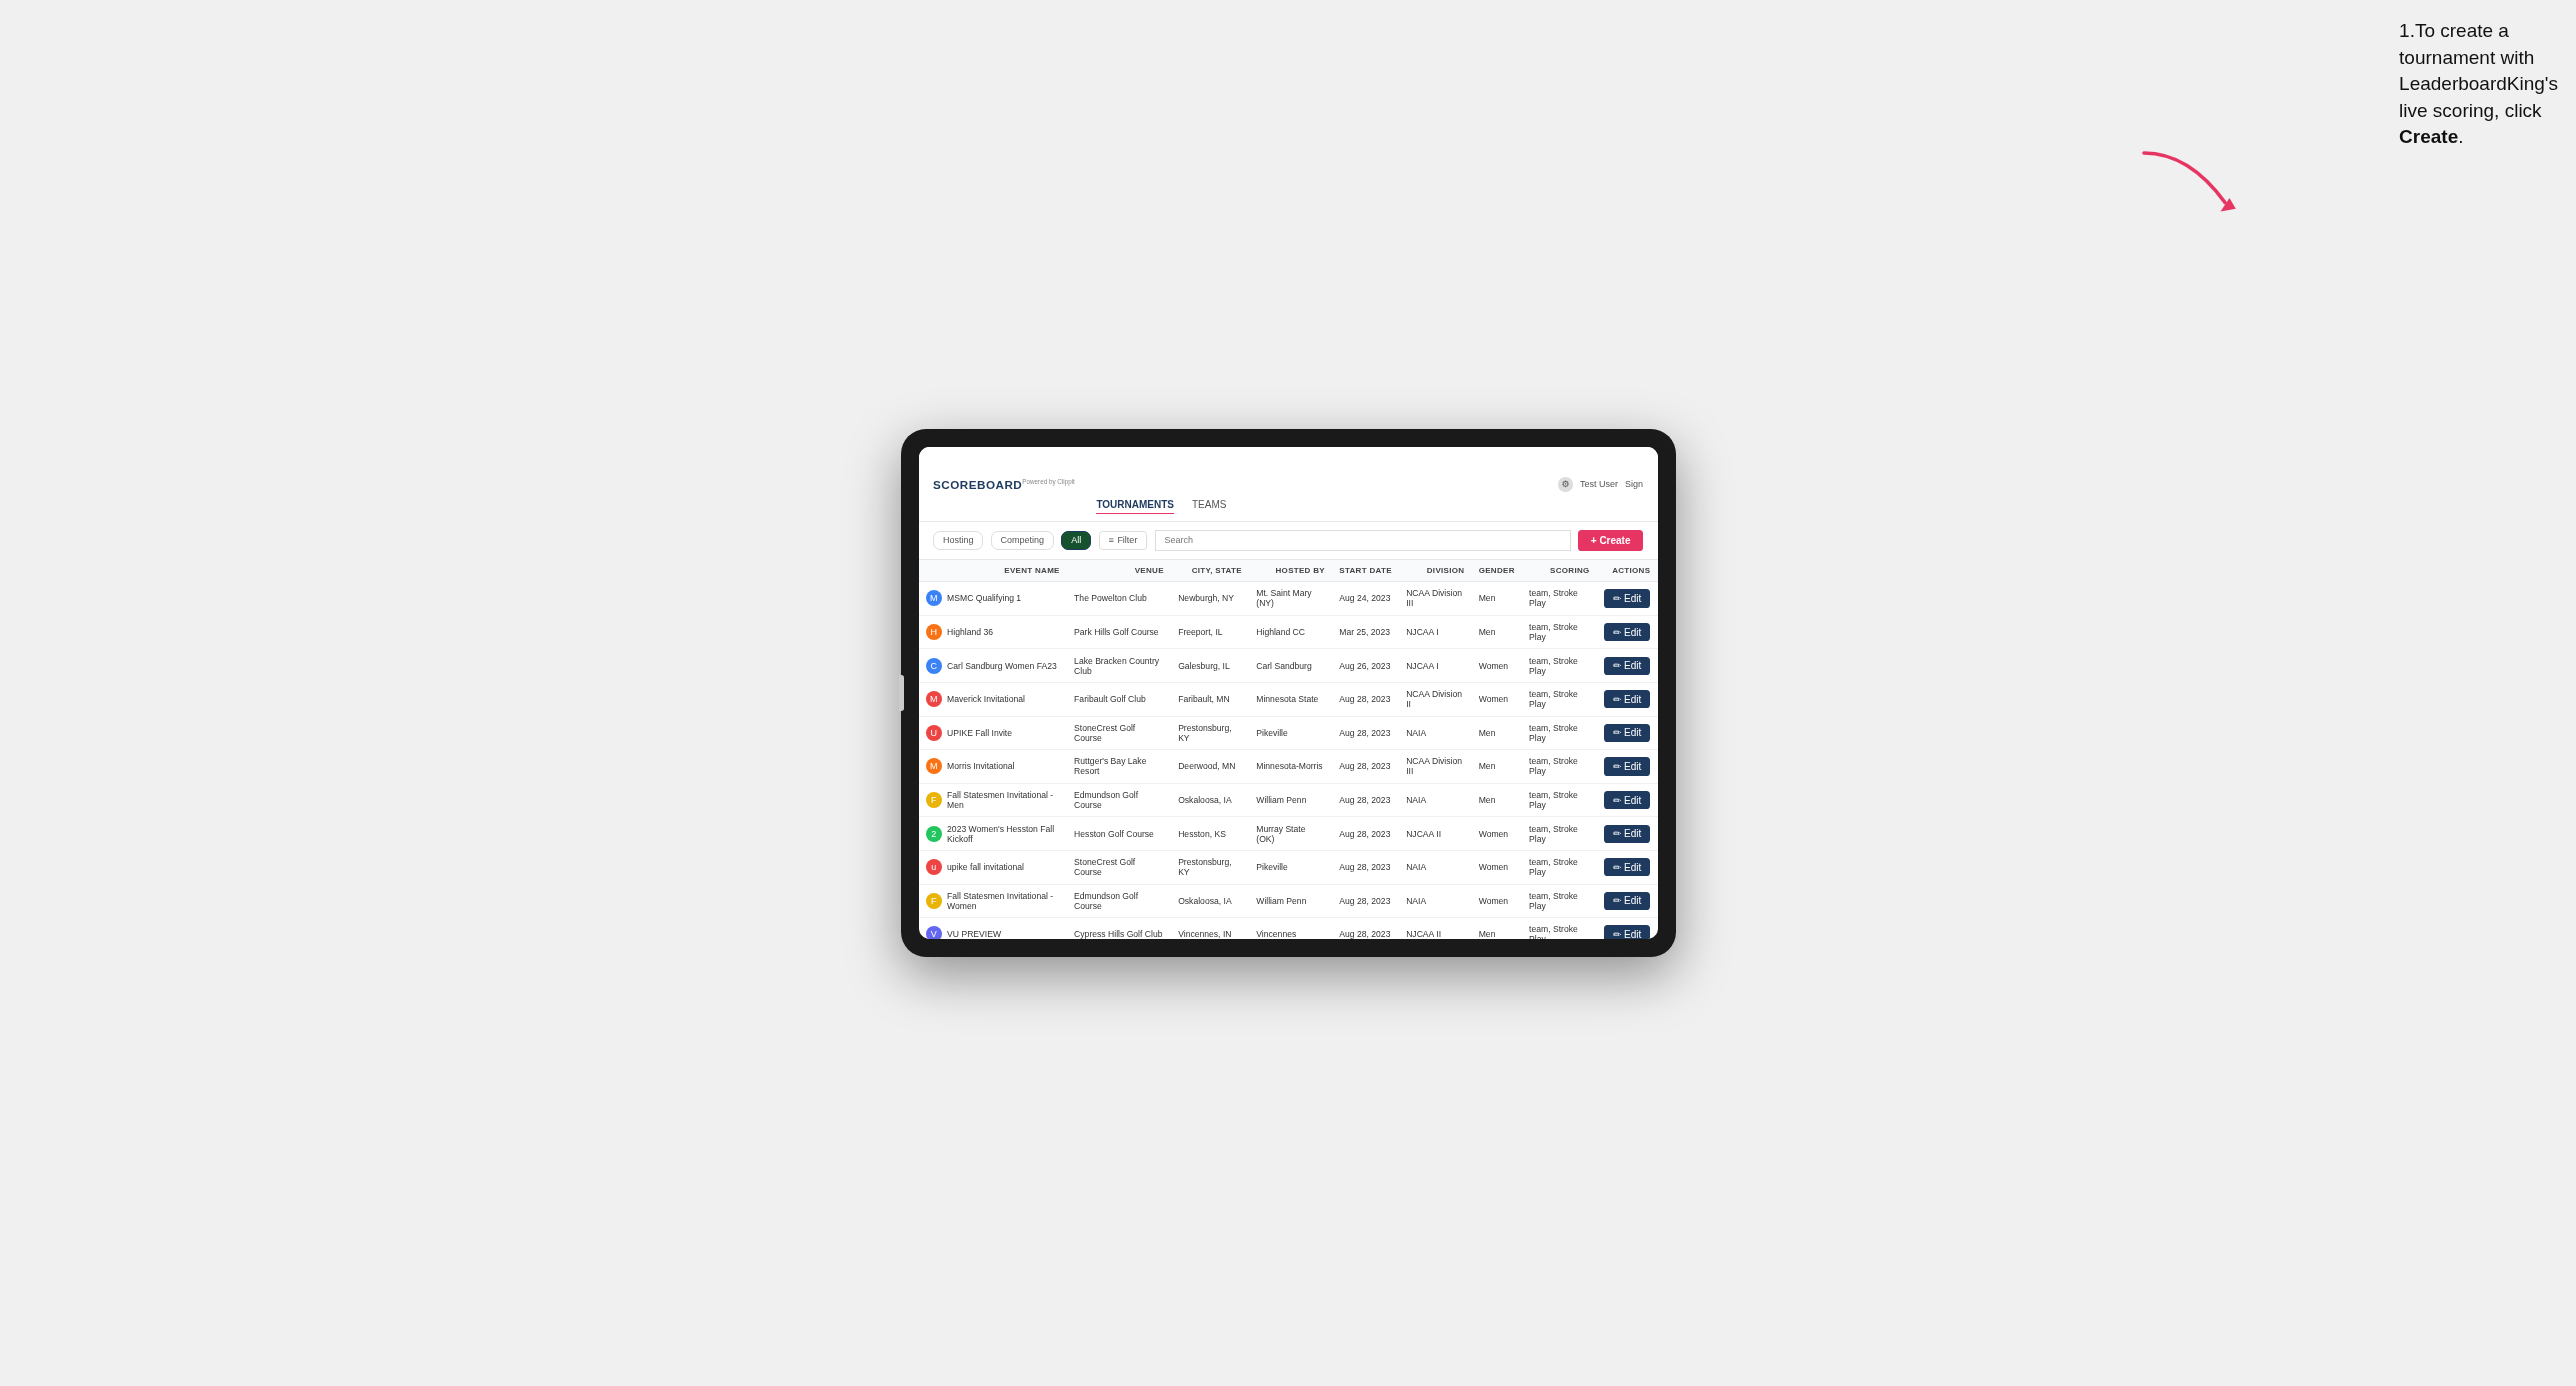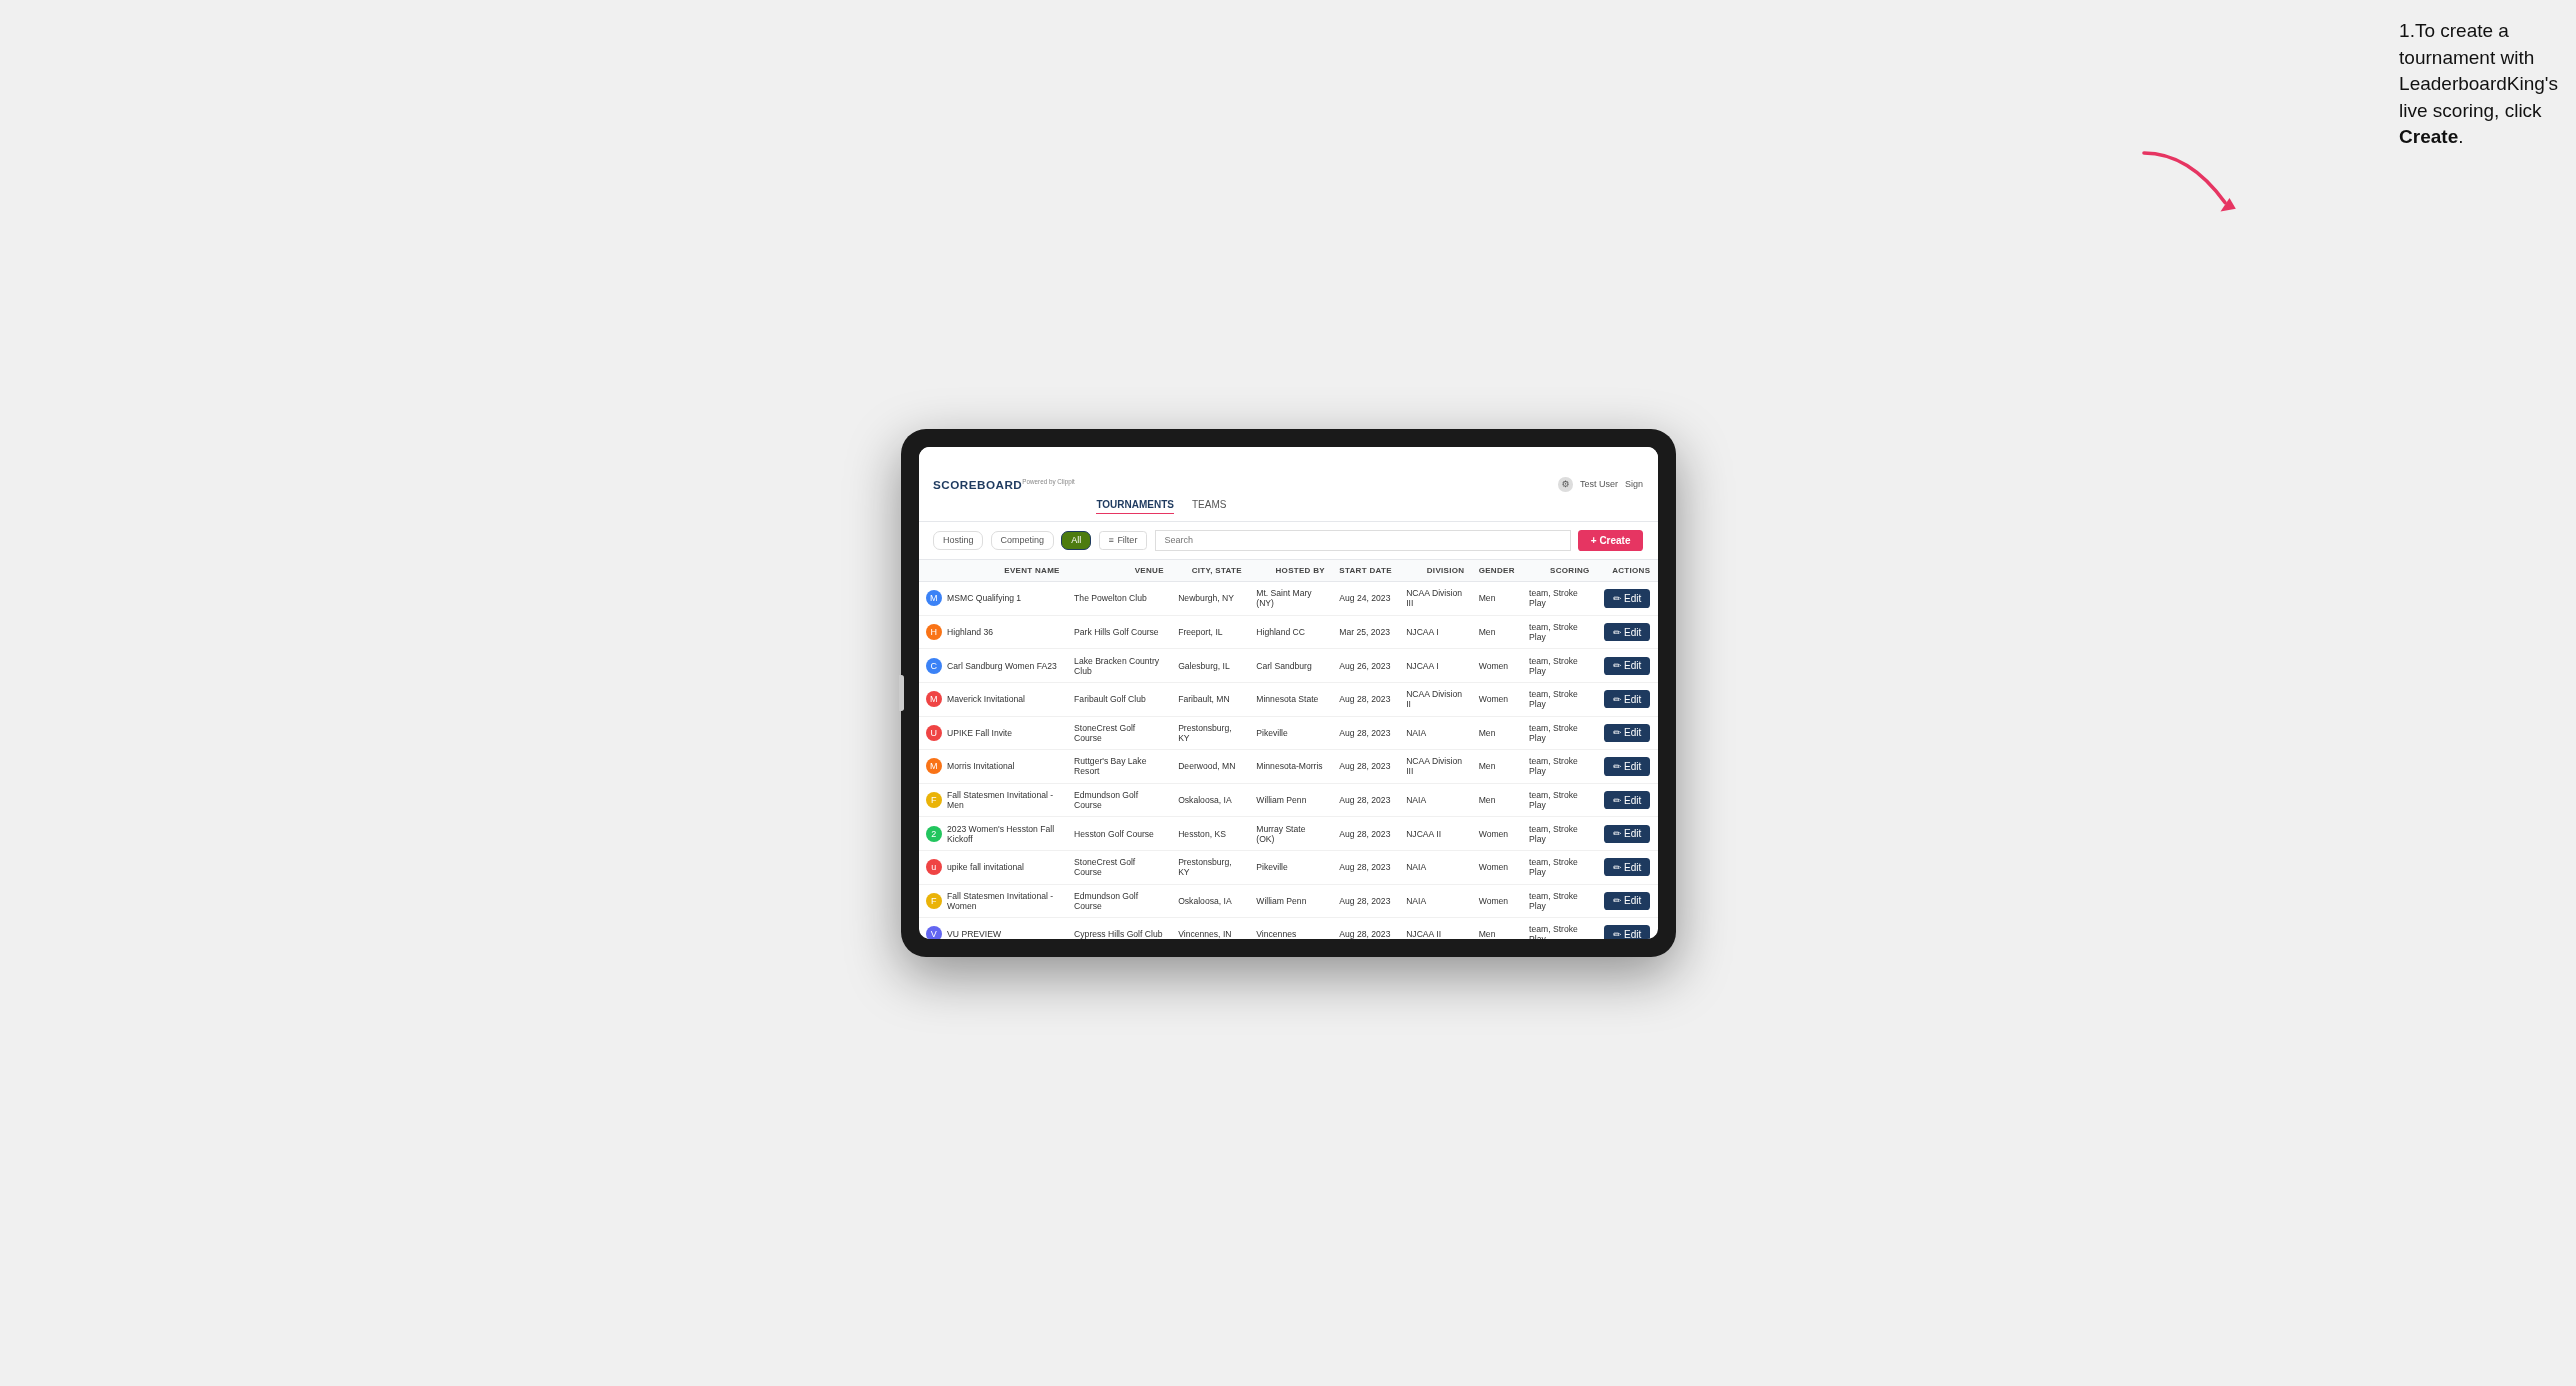--- a/index.html
+++ b/index.html
@@ -123,21 +123,21 @@
     .filter-btn {
       font-size: 9px;
       padding: 3.6px 9px;
       border: 0.9px solid #ddd;
       border-radius: 7px;
       background: #fff;
       cursor: pointer;
       color: #555;
     }
     .filter-btn.active {
-      background: #4d7c0f;
+      background: #14532d;
       color: #fff;
       border-color: #1e3a5f;
     }
     .filter-icon-btn {
       font-size: 9px;
       padding: 3.6px 9px;
       border: 0.9px solid #ddd;
       border-radius: 3.6px;
       background: #fff;
       cursor: pointer;

